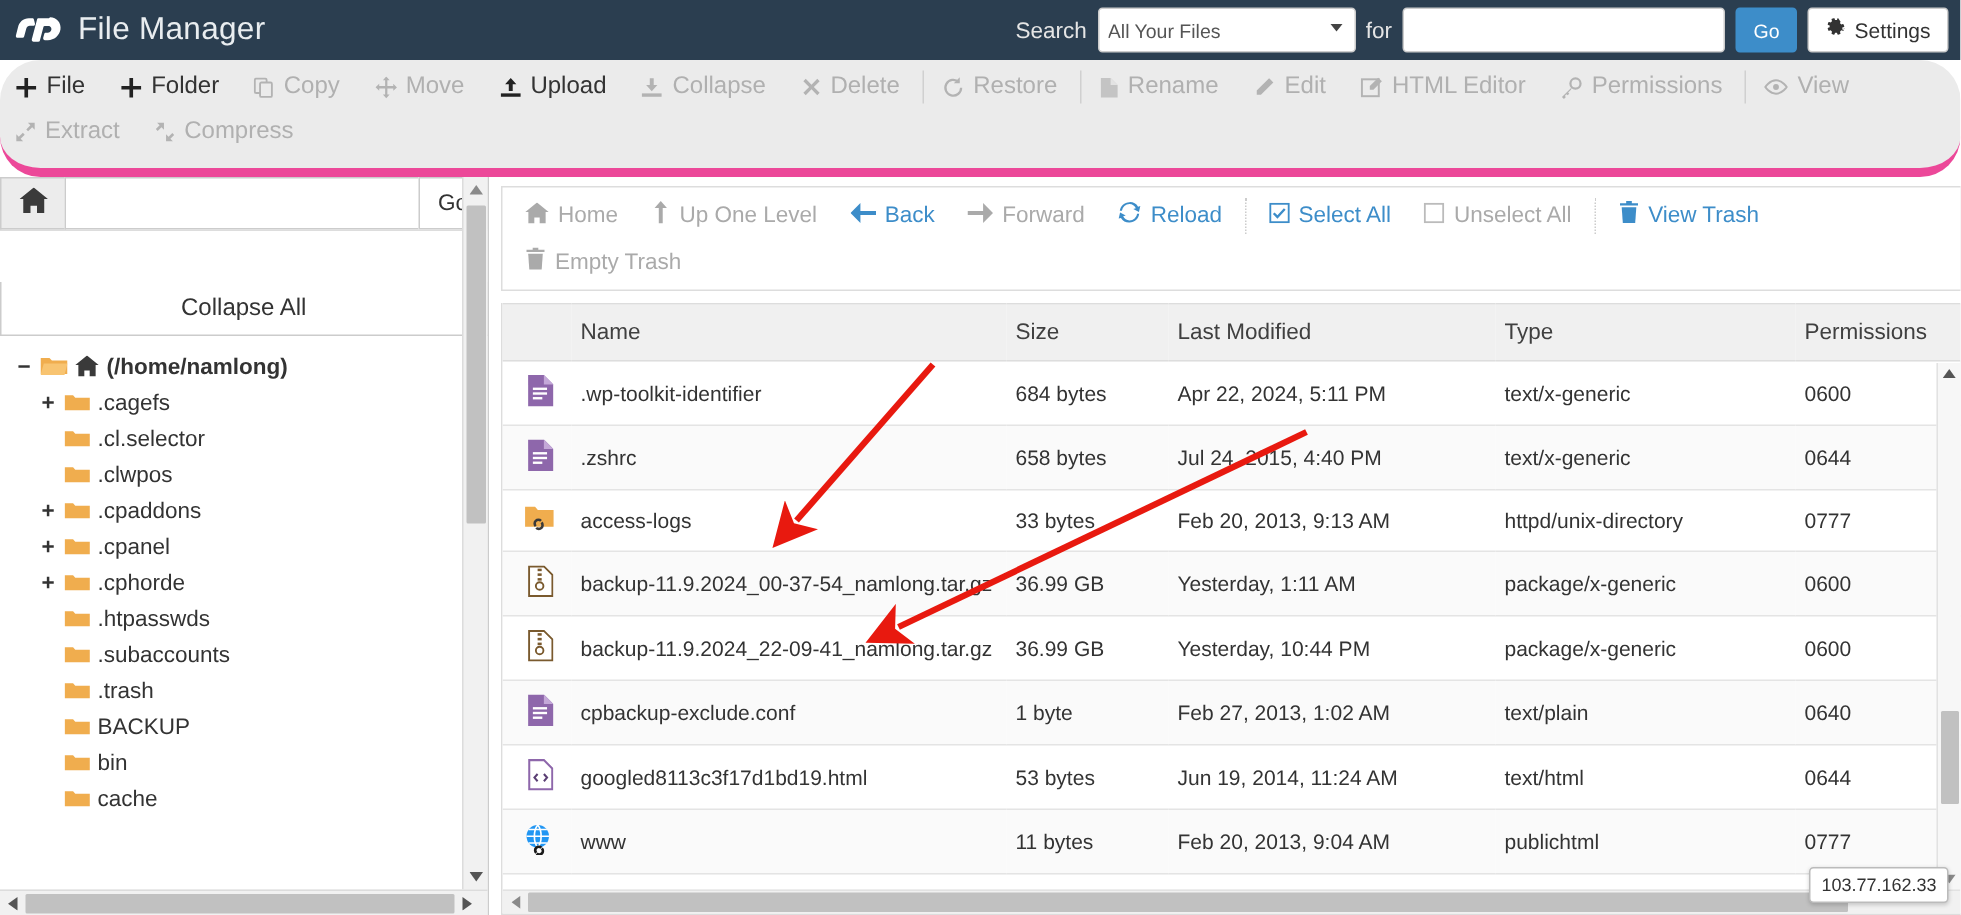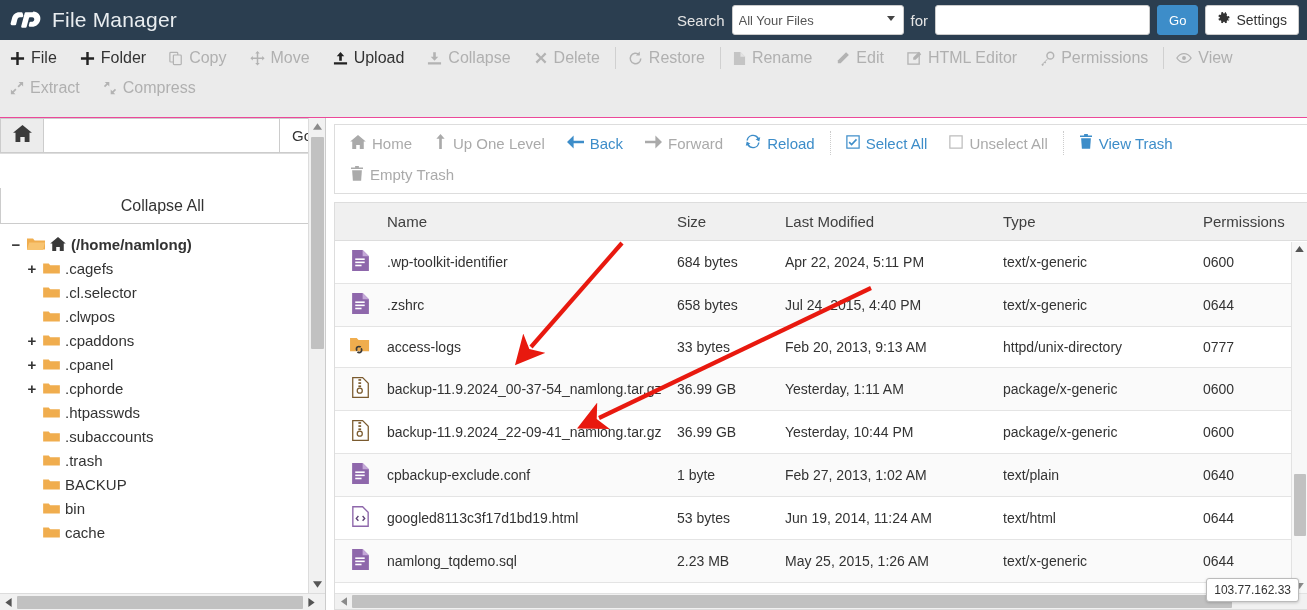--- a/index.html
+++ b/index.html
@@ -69,23 +69,24 @@
   .settings-btn {
     height: 30px; padding: 0 11px;
     background: #fff; border: 1px solid #ccc; border-radius: 3px;
     color: #333; font-size: 14px; cursor: pointer;
     display: flex; align-items: center; gap: 5px;
     font-family: "Liberation Sans", sans-serif;
   }
 
   
   .toolbar {
-    background: #ebebeb; border-bottom: 1px solid #ec4899;
+    background: #ebebeb; border-bottom: 6px solid #ec4899;
     padding: 3px 0 4px 0;
     min-height: 78px;
+    border-radius: 27px;
   }
   .toolbar-row { display: flex; align-items: center; flex-wrap: wrap; }
   .tb-item {
     display: inline-flex; align-items: center; gap: 6px;
     font-size: 16px; padding: 6px 13px 6px 10px;
     white-space: nowrap; cursor: pointer;
     color: #333;
   }
   .tb-item.disabled { color: #b0b0b0; cursor: default; }
   .tb-item .ic { display: inline-flex; align-items: center; }
@@ -832,40 +833,20 @@
               </td>
               <td class="col-name">
                   <span class="fname">googled8113c3f17d1bd19.html</span>
                 </td>
               <td class="col-size">53 bytes</td>
               <td class="col-mod">Jun 19, 2014, 11:24 AM</td>
               <td class="col-type">text/html</td>
               <td class="col-perm">0644</td>
             </tr>
 
-            <tr>
-              <td class="col-icon">
-                <span class="ficon">
-                  <svg width="17" height="21" viewBox="0 0 16 20">
-                      <path fill="#8e67ab" d="M0 0h10l6 6v14H0z"></path>
-                      <path fill="#c4a8d8" d="M10 0l6 6h-6z"></path>
-                      <rect x="3" y="8" width="9" height="1.5" fill="#fff"></rect>
-                      <rect x="3" y="11" width="9" height="1.5" fill="#fff"></rect>
-                      <rect x="3" y="14" width="6" height="1.5" fill="#fff"></rect>
-                    </svg>
-                </span>
-              </td>
-              <td class="col-name">
-                  <span class="fname">namlong_tqdemo.sql</span>
-                </td>
-              <td class="col-size">2.23 MB</td>
-              <td class="col-mod">May 25, 2015, 1:26 AM</td>
-              <td class="col-type">text/x-generic</td>
-              <td class="col-perm">0644</td>
-            </tr>
 
             <tr>
               <td class="col-icon">
                 <span class="ficon">
                   <svg width="22" height="21" viewBox="0 0 22 21">
                       <circle cx="9.5" cy="8.5" r="7.5" fill="#2196f3"></circle>
                       <path fill="none" stroke="#fff" stroke-width="1.1" d="M2 8.5h15M9.5 1c3 3.6 3 11.4 0 15M9.5 1C6.5 4.6 6.5 12.4 9.5 16M3.4 4h12.2M3.4 13h12.2"></path>
                       <path fill="none" stroke="#1a1a1a" stroke-width="1.8" d="M8.5 19.6a2.4 2.4 0 113.4-3.4M12.2 16.6a2.4 2.4 0 11-3.4 3.4"></path>
                     </svg>
                 </span>

